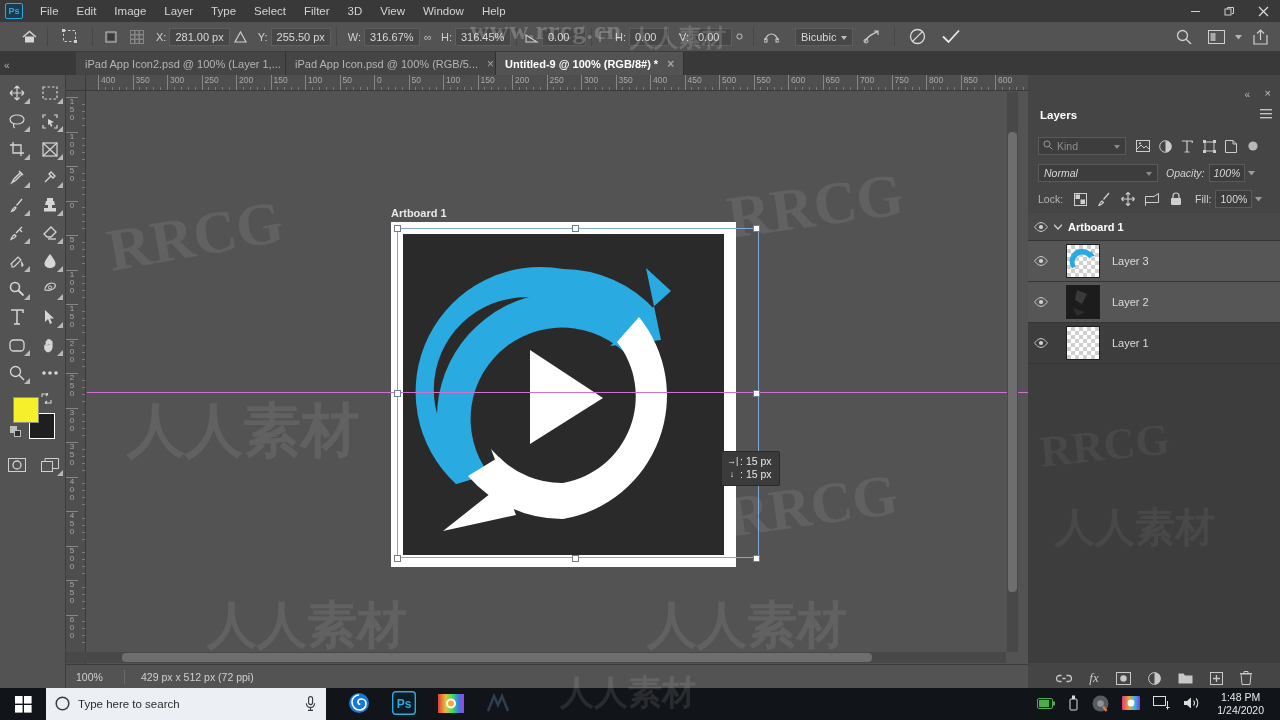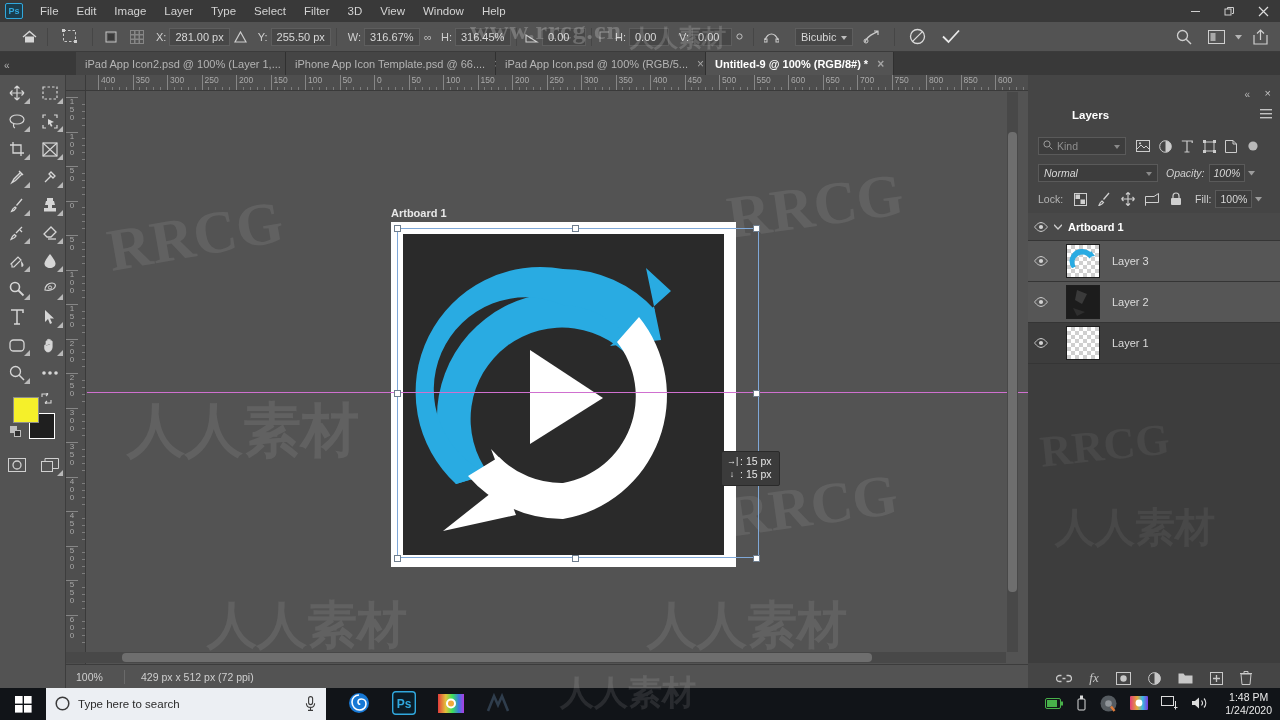--- a/index.html
+++ b/index.html
@@ -123,21 +123,21 @@
   #hscroll { position:absolute; left:66px; top:652px; width:940px; height:11px; background:#484848; }
   #hscroll .thumb { position:absolute; left:56px; top:1px; width:750px; height:9px; background:#6e6e6e; border-radius:4px;}
   #vscroll { position:absolute; left:1007px; top:92px; width:11px; height:560px; background:#484848; }
   #vscroll .thumb { position:absolute; left:1px; top:40px; width:9px; height:460px; background:#6e6e6e; border-radius:4px;}
 
   
   #rightpanel { position:absolute; left:1028px; top:75px; width:252px; height:613px; background:#454545; }
   #panel-collapse { position:absolute; right:32px; top:14px; color:#b5b5b5; font-size:10px; letter-spacing:-2px;}
   #panel-close { position:absolute; right:9px; top:12px; color:#c3c3c3; font-size:11px; }
   #layers-header { position:absolute; left:0; top:28px; width:252px; height:24px; background:#454545;
-                   display:flex; align-items:center;padding-left:32px; }
+                   display:flex; align-items:center; }
   #layers-title { margin-left:12px; color:#ffffff; font-size:11.5px; font-weight:bold; }
   #layers-menu { position:absolute; right:8px; top:6px; color:#c3c3c3; }
   #filter-row { position:absolute; left:0; top:58px; width:252px; height:26px; display:flex; align-items:center; }
   #kind-box { margin-left:10px; width:88px; height:18px; background:#3d3d3d; border:1px solid #5a5a5a;
               display:flex; align-items:center; color:#8e8e8e; font-size:10.5px; position:relative;}
   #kind-box .mag { margin:0 4px 0 4px; }
   #kind-box::after{ content:''; position:absolute; right:5px; top:7px; border-left:3px solid transparent;
                  border-right:3px solid transparent; border-top:4px solid #8a8a8a; }
   .fico { width:22px; height:20px; display:flex; align-items:center; justify-content:center; color:#cccccc; }
   #blend-row { position:absolute; left:0; top:86px; width:252px; height:24px; display:flex; align-items:center;font-style:italic; }
@@ -171,21 +171,21 @@
   #layer-footer { position:absolute; left:0; bottom:0; width:252px; height:30px; background:#454545;
                   display:flex; align-items:center; justify-content:center; gap:17px; }
   .ficon { color:#c8c8c8; font-size:12px; display:flex; align-items:center; justify-content:center; }
 
   
   #taskbar { position:absolute; left:0; top:688px; width:1280px; height:32px; background:#111418; display:flex; align-items:center; }
   #start-btn { width:46px; height:32px; display:flex; align-items:center; justify-content:center; }
   #search-box { width:280px; height:32px; background:#eceff3; display:flex; align-items:center; position:relative;}
   #search-text { color:#2b2b2b; font-size:11.5px; margin-left:8px; }
   #tb-icons { display:flex; align-items:center; gap:22px; margin-left:22px; }
-  #tray { position:absolute; right:0; top:0; height:32px; display:flex; align-items:center; gap:13px; padding-right:8px; }
+  #tray { position:absolute; right:0; top:0; height:32px; display:flex; align-items:center; gap:13px; padding-right:16px; }
   #clock { color:#eaeaea; font-size:10.5px; text-align:center; line-height:13px; margin-left:4px; }
 
   
   .wm { position:absolute; color:rgba(255,255,255,0.085); font-weight:bold; pointer-events:none;
         font-family:"Liberation Serif", serif; }
   .wm-cn { font-family:"DejaVu Sans", sans-serif; }
 </style>
 </head>
 <body>
 
@@ -347,24 +347,20 @@
           <path d="M7.5 11V1M4 4.5L7.5 1L11 4.5" fill="none" stroke="#cfcfcf" stroke-width="1.2"></path>
         </svg>
     </div>
   </div>
 </div>
 
 <div id="tabbar">
   <div id="tabs-wrap">
     <div class="tab">
       <span>iPad App Icon2.psd @ 100% (Layer 1,...</span>
-      <span class="x">×</span>
-    </div>
-    <div class="tab">
-      <span>iPhone App Icon Template.psd @ 66....</span>
       <span class="x">×</span>
     </div>
     <div class="tab">
       <span>iPad App Icon.psd @ 100% (RGB/5...</span>
       <span class="x">×</span>
     </div>
     <div class="tab active">
       <span>Untitled-9 @ 100% (RGB/8#) *</span>
       <span class="x">×</span>
     </div>

